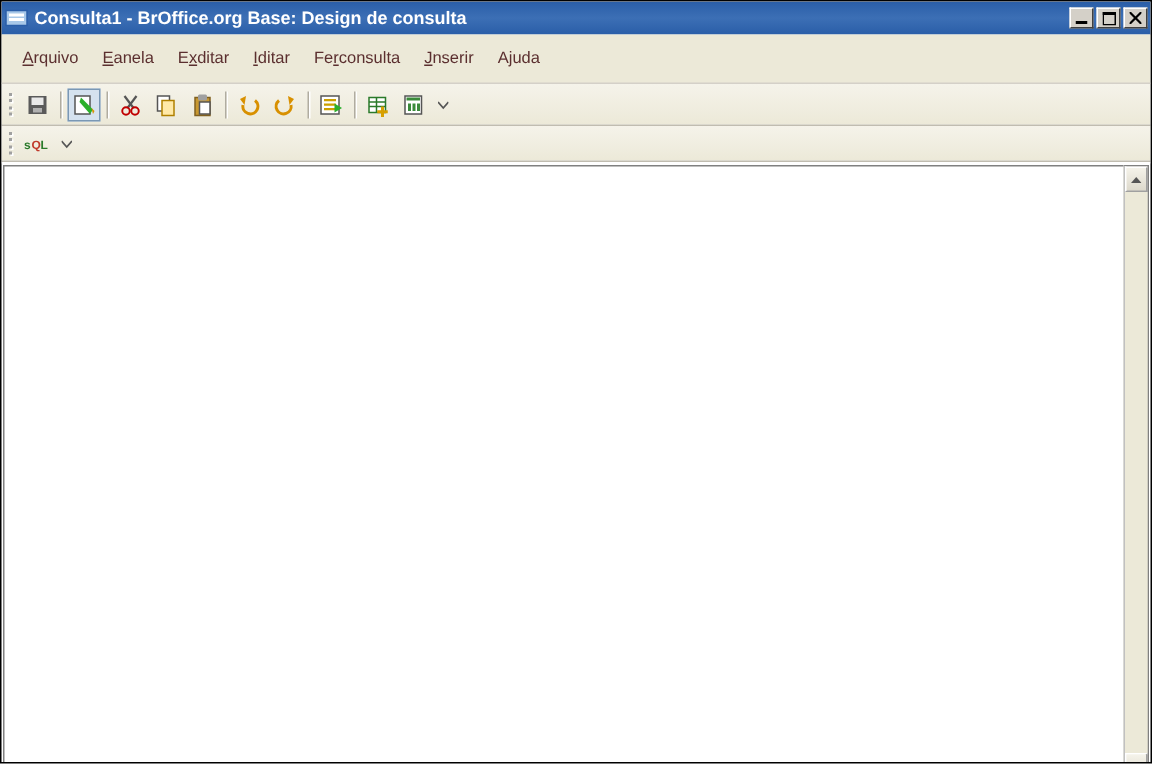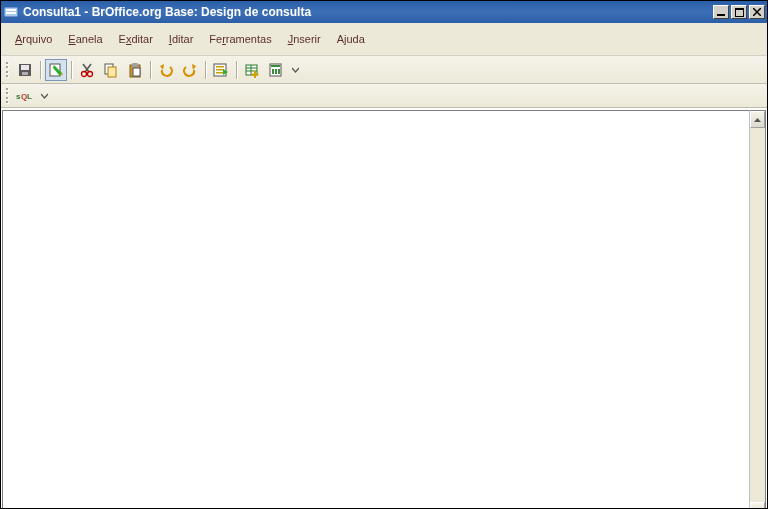--- a/index.html
+++ b/index.html
@@ -201,21 +201,21 @@
         </svg>
       </div>
   </div>
 </div>
 
 <div class="menubar">
   <div class="menu-item"><span></span><span class="ul">A</span><span>rquivo</span></div>
   <div class="menu-item"><span></span><span class="ul">E</span><span>anela</span></div>
   <div class="menu-item"><span>E</span><span class="ul">x</span><span>ditar</span></div>
   <div class="menu-item"><span></span><span class="ul">I</span><span>ditar</span></div>
-  <div class="menu-item"><span>Fe</span><span class="ul">r</span><span>ramentas</span></div>
+  <div class="menu-item"><span>Fe</span><span class="ul">r</span><span>consulta</span></div>
   <div class="menu-item"><span></span><span class="ul">J</span><span>nserir</span></div>
   <div class="menu-item"><span>A</span><span class="ul">j</span><span>uda</span></div>
 </div>
 
 <div class="toolbar">
   <div class="grip">
       <span></span>
       <span></span>
       <span></span>
       <span></span>

